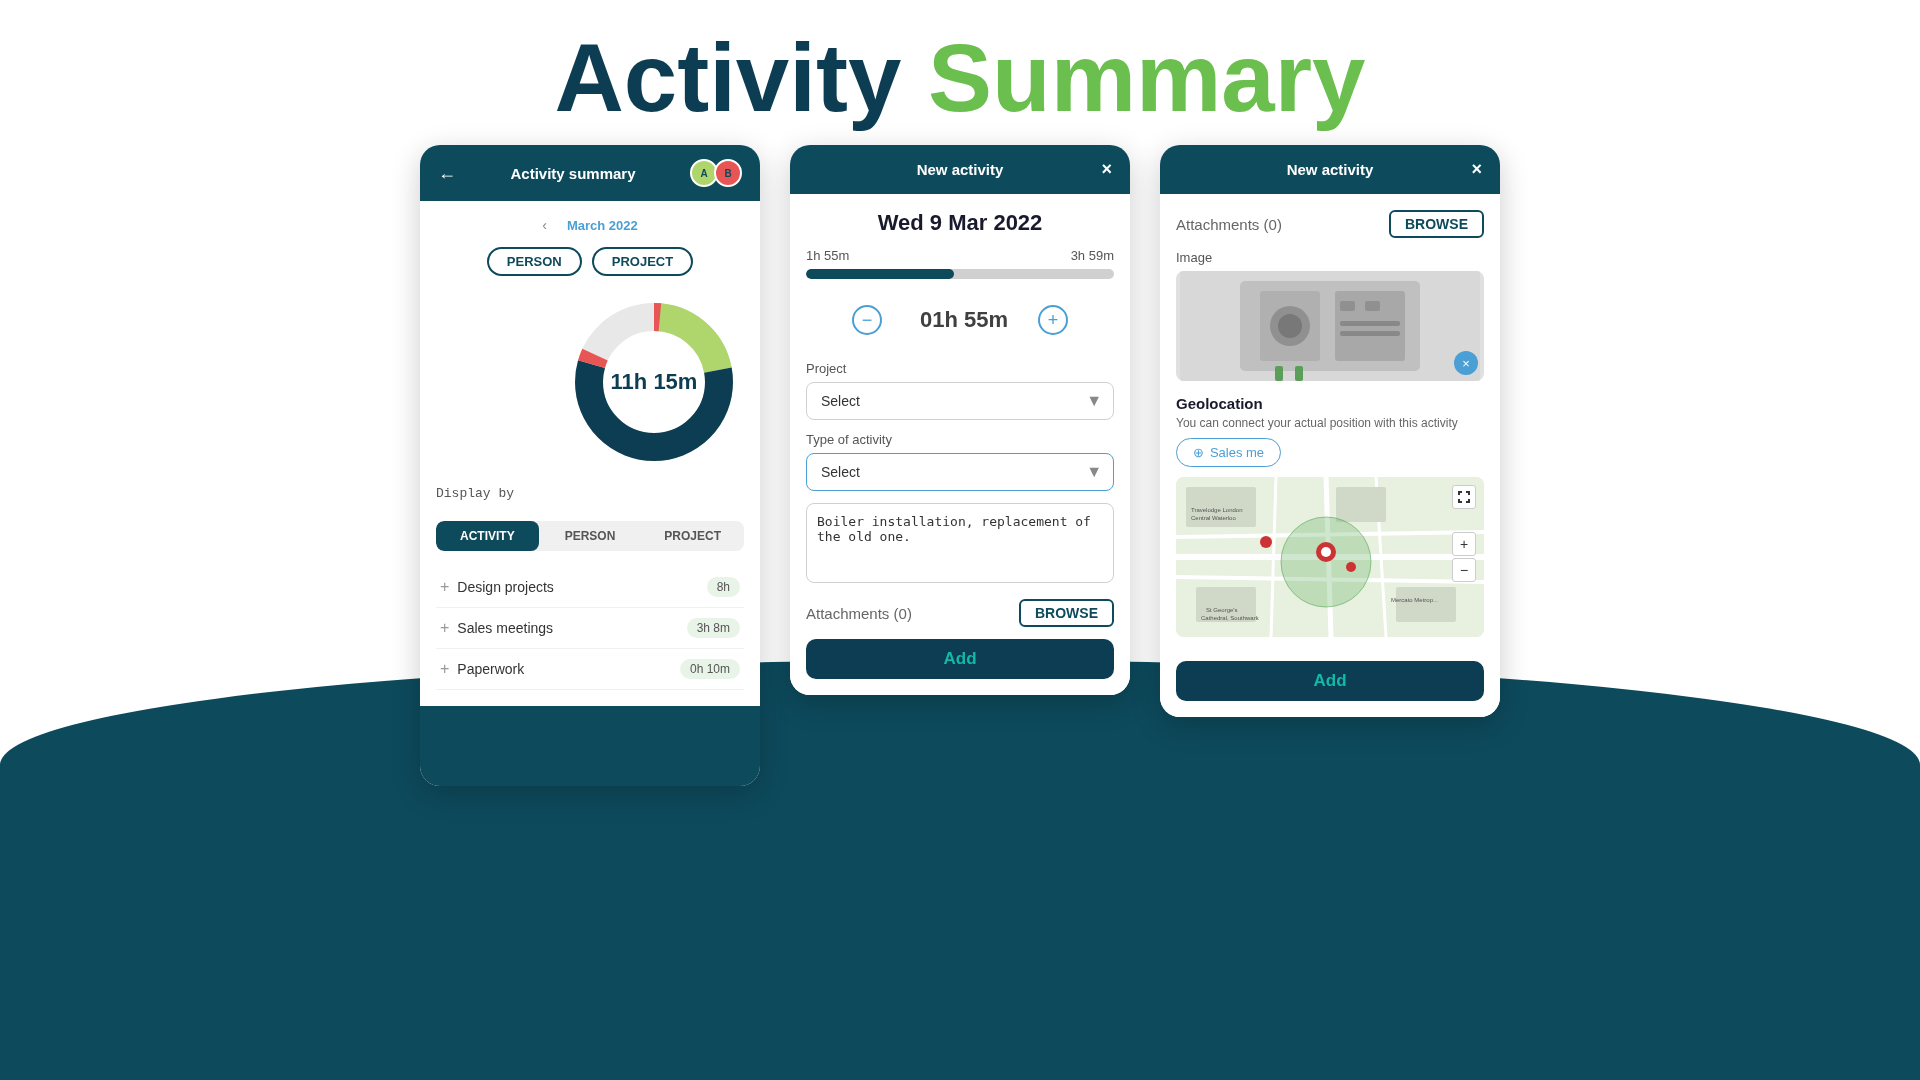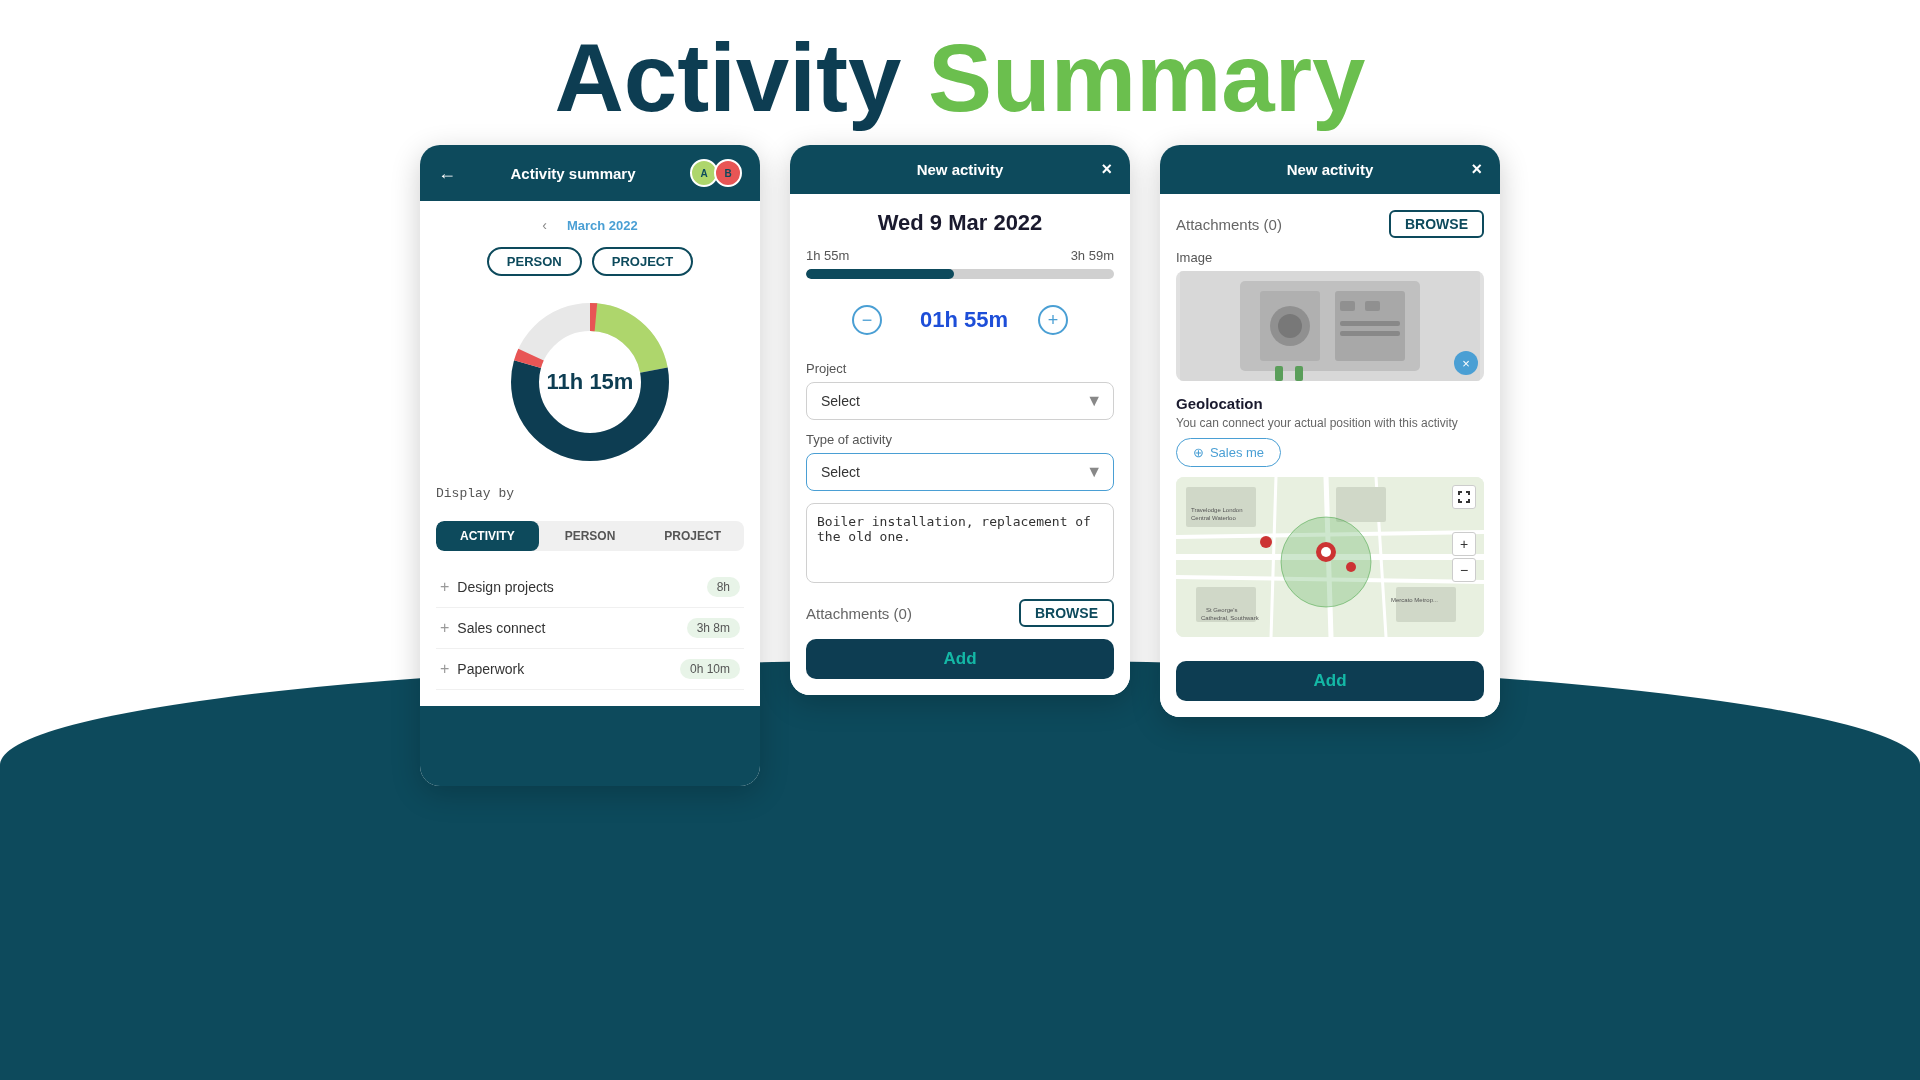--- a/index.html
+++ b/index.html
@@ -102,21 +102,21 @@
       border-radius: 20px;
       padding: 5px 18px;
       font-size: 13px;
       font-weight: 700;
       cursor: pointer;
     }
 
     
     .donut-container {
       display: flex;
-      justify-content: center;
+      justify-content: flex-end;
       margin-bottom: 14px;
     }
     .donut-wrap {
       position: relative;
       width: 180px;
       height: 180px;
     }
     .donut-label {
       position: absolute;
       top: 50%;
@@ -230,21 +230,21 @@
       color: #4a9fd4;
       font-size: 18px;
       display: flex;
       align-items: center;
       justify-content: center;
       cursor: pointer;
     }
     .time-display {
       font-size: 22px;
       font-weight: 700;
-      color: #1d4ed8;
+      color: #404040;
       margin-left: 8px;
     }
 
     .field-label {
       font-size: 13px;
       color: #555;
       margin-bottom: 6px;
     }
     .select-wrap {
       position: relative;
@@ -490,21 +490,21 @@
         <div class="activity-item">
           <div class="item-left">
             <span class="plus-icon">+</span>
             <span>Design projects</span>
           </div>
           <span class="time-badge">8h</span>
         </div>
         <div class="activity-item">
           <div class="item-left">
             <span class="plus-icon">+</span>
-            <span>Sales connect</span>
+            <span>Sales meetings</span>
           </div>
           <span class="time-badge">3h 8m</span>
         </div>
         <div class="activity-item">
           <div class="item-left">
             <span class="plus-icon">+</span>
             <span>Paperwork</span>
           </div>
           <span class="time-badge">0h 10m</span>
         </div>

